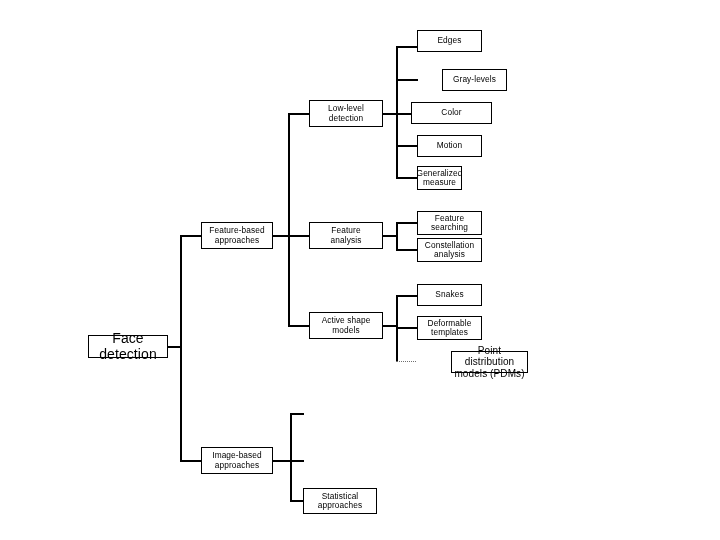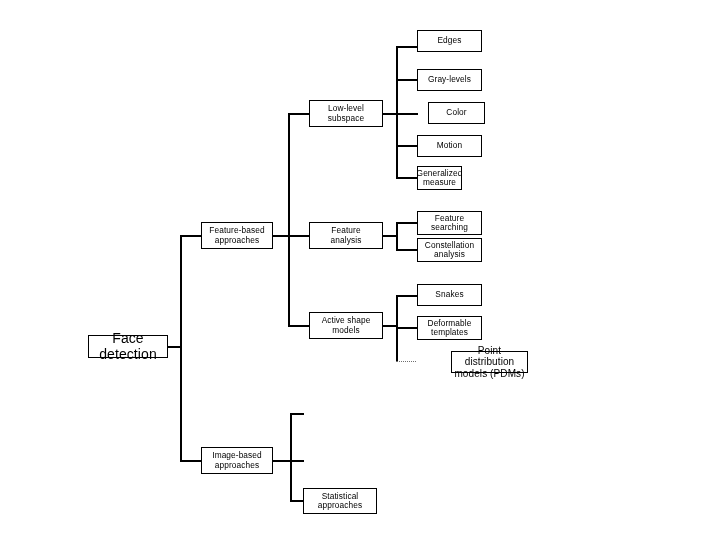--- a/index.html
+++ b/index.html
@@ -97,33 +97,33 @@
 
   <div class="node root" style="left:88px; top:335px; width:80px; height:23px;">Face detection</div>
 
   <div class="node" style="left:201px; top:222px; width:72px; height:27px;">Feature-based
 approaches</div>
 
   <div class="node" style="left:201px; top:447px; width:72px; height:27px;">Image-based
 approaches</div>
 
   <div class="node" style="left:309px; top:100px; width:74px; height:27px;">Low-level
-subspace</div>
+detection</div>
 
   <div class="node" style="left:309px; top:222px; width:74px; height:27px;">Feature
 analysis</div>
 
   <div class="node" style="left:309px; top:312px; width:74px; height:27px;">Active shape
 models</div>
 
   <div class="node" style="left:417px; top:30px; width:65px; height:22px;">Edges</div>
 
-  <div class="node" style="left:417px; top:69px; width:65px; height:22px;">Gray-levels</div>
+  <div class="node" style="left:442px; top:69px; width:65px; height:22px;">Gray-levels</div>
 
-  <div class="node" style="left:428px; top:102px; width:57px; height:22px;">Color</div>
+  <div class="node" style="left:411px; top:102px; width:81px; height:22px;">Color</div>
 
   <div class="node" style="left:417px; top:135px; width:65px; height:22px;">Motion</div>
 
   <div class="node" style="left:417px; top:166px; width:45px; height:24px;">Generalized
 measure</div>
 
   <div class="node" style="left:417px; top:211px; width:65px; height:24px;">Feature
 searching</div>
 
   <div class="node" style="left:417px; top:238px; width:65px; height:24px;text-align:center;">Constellation

